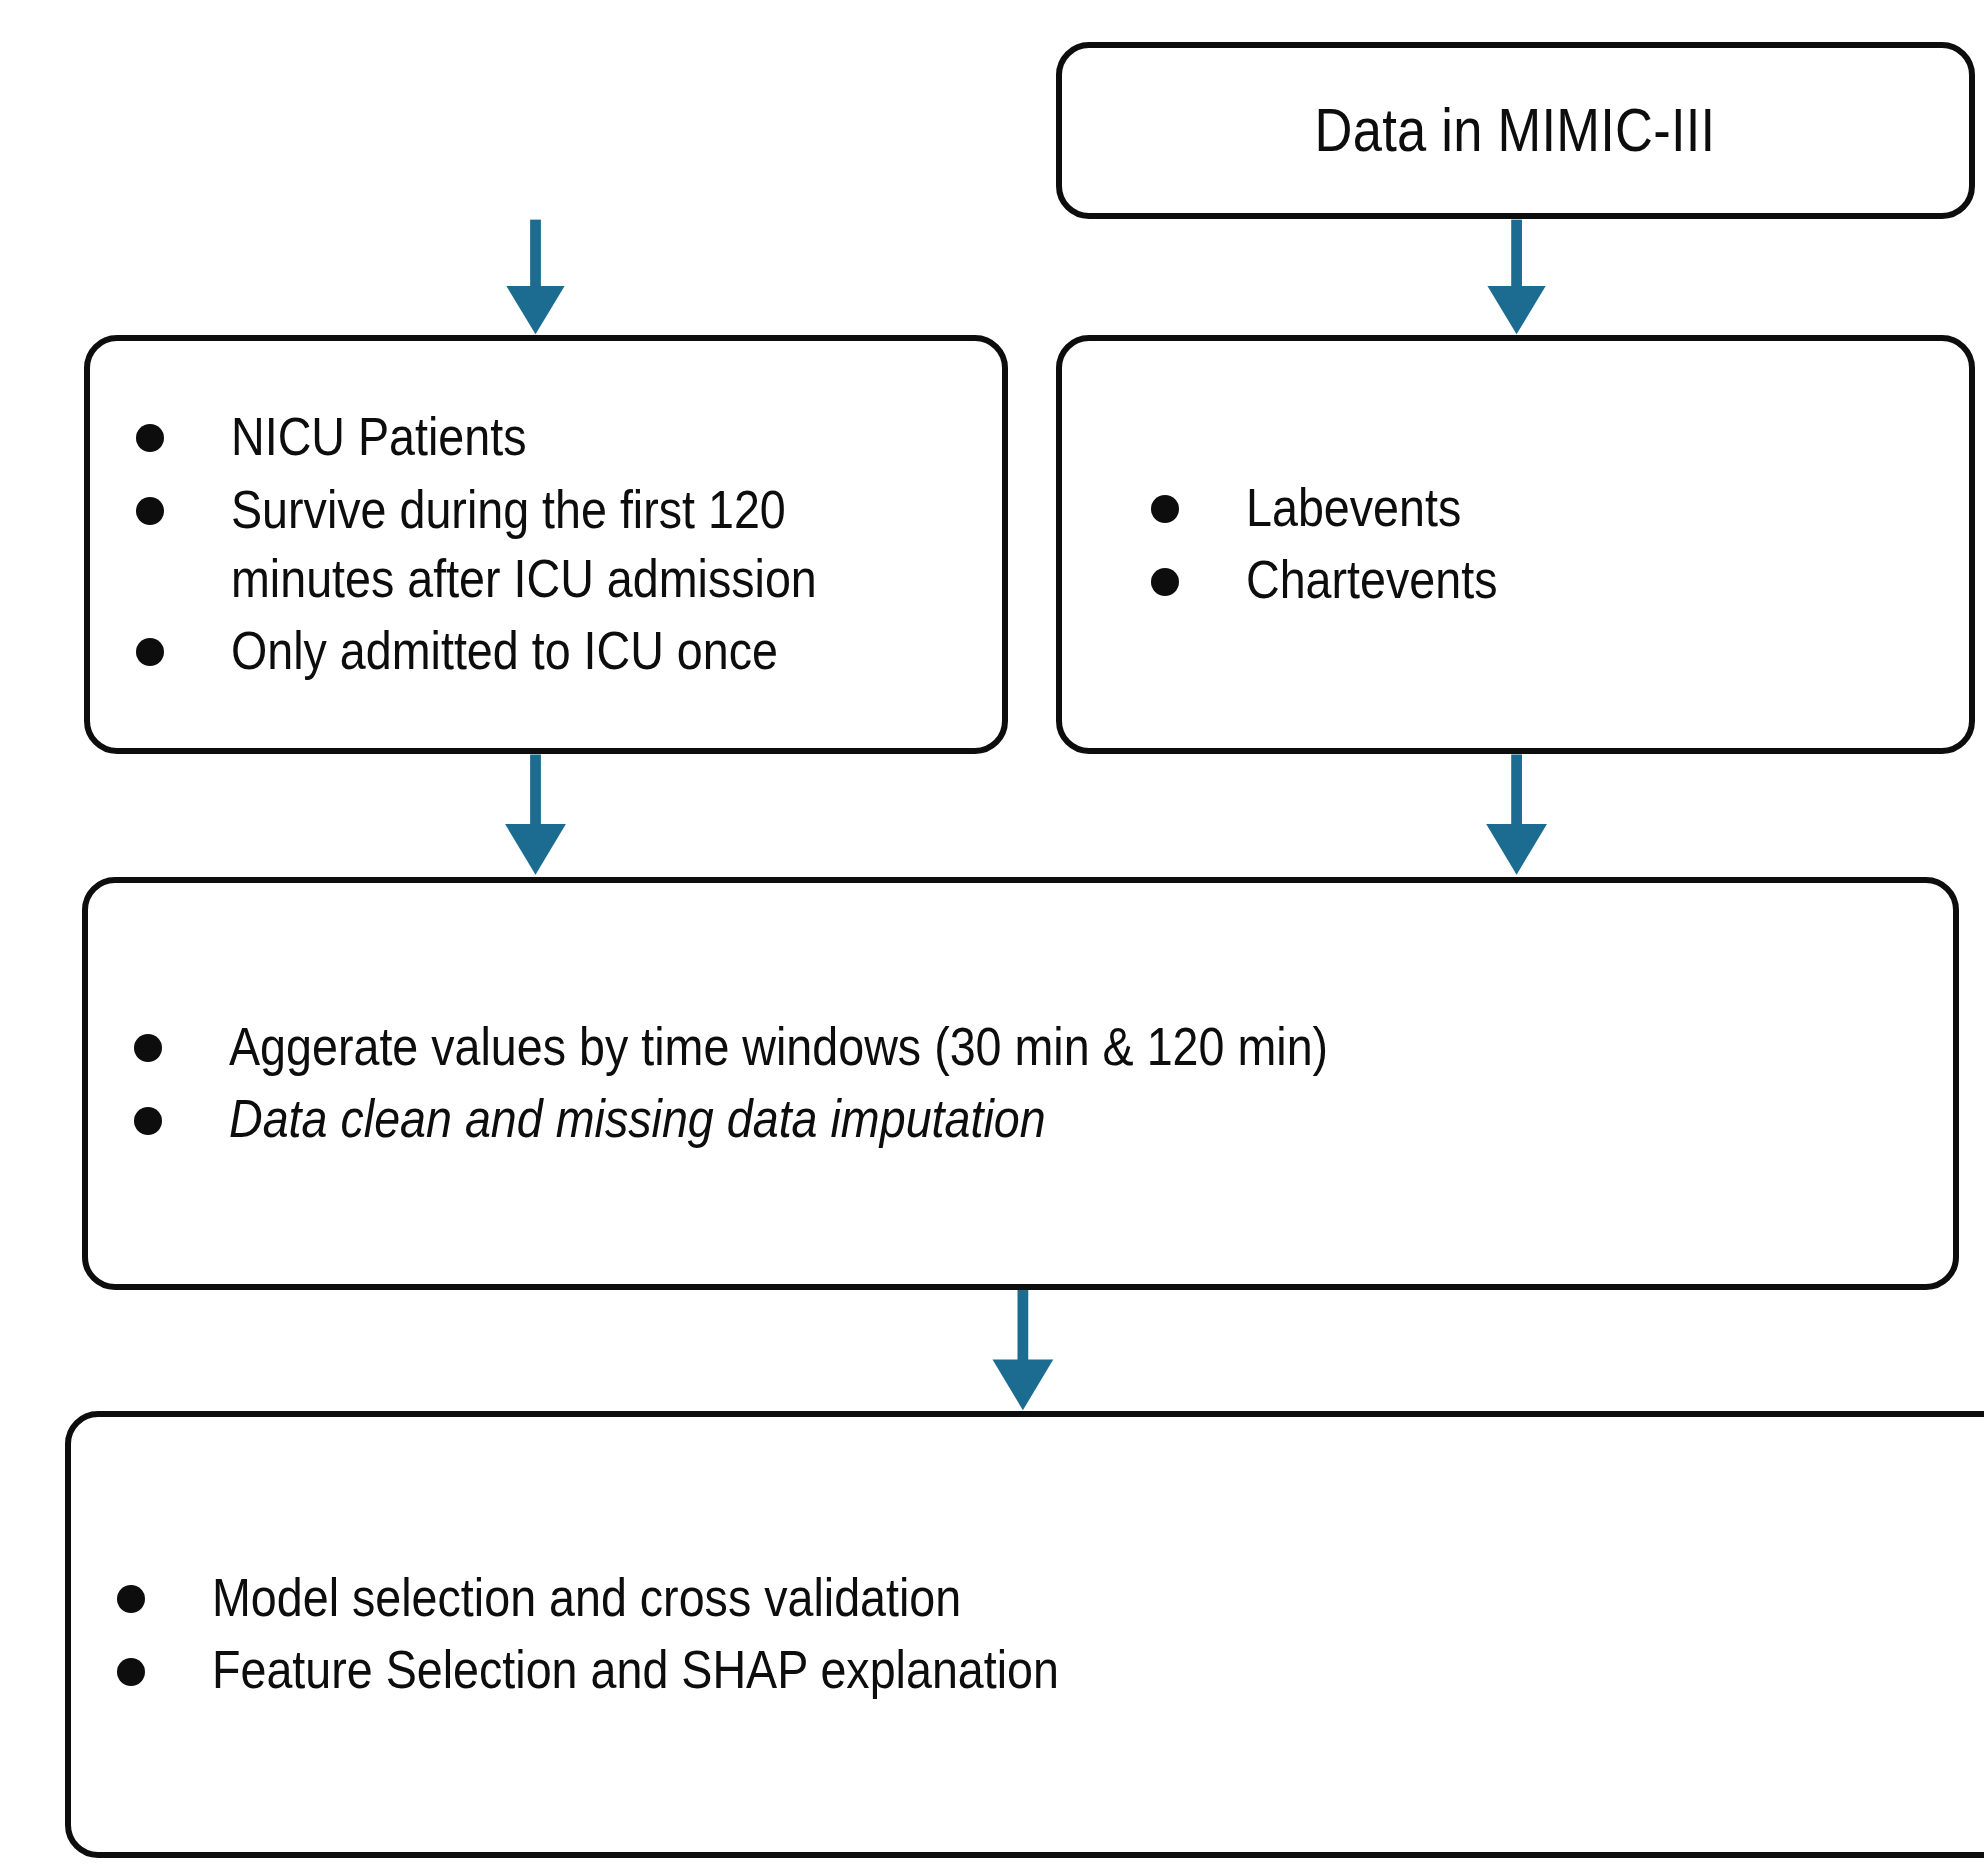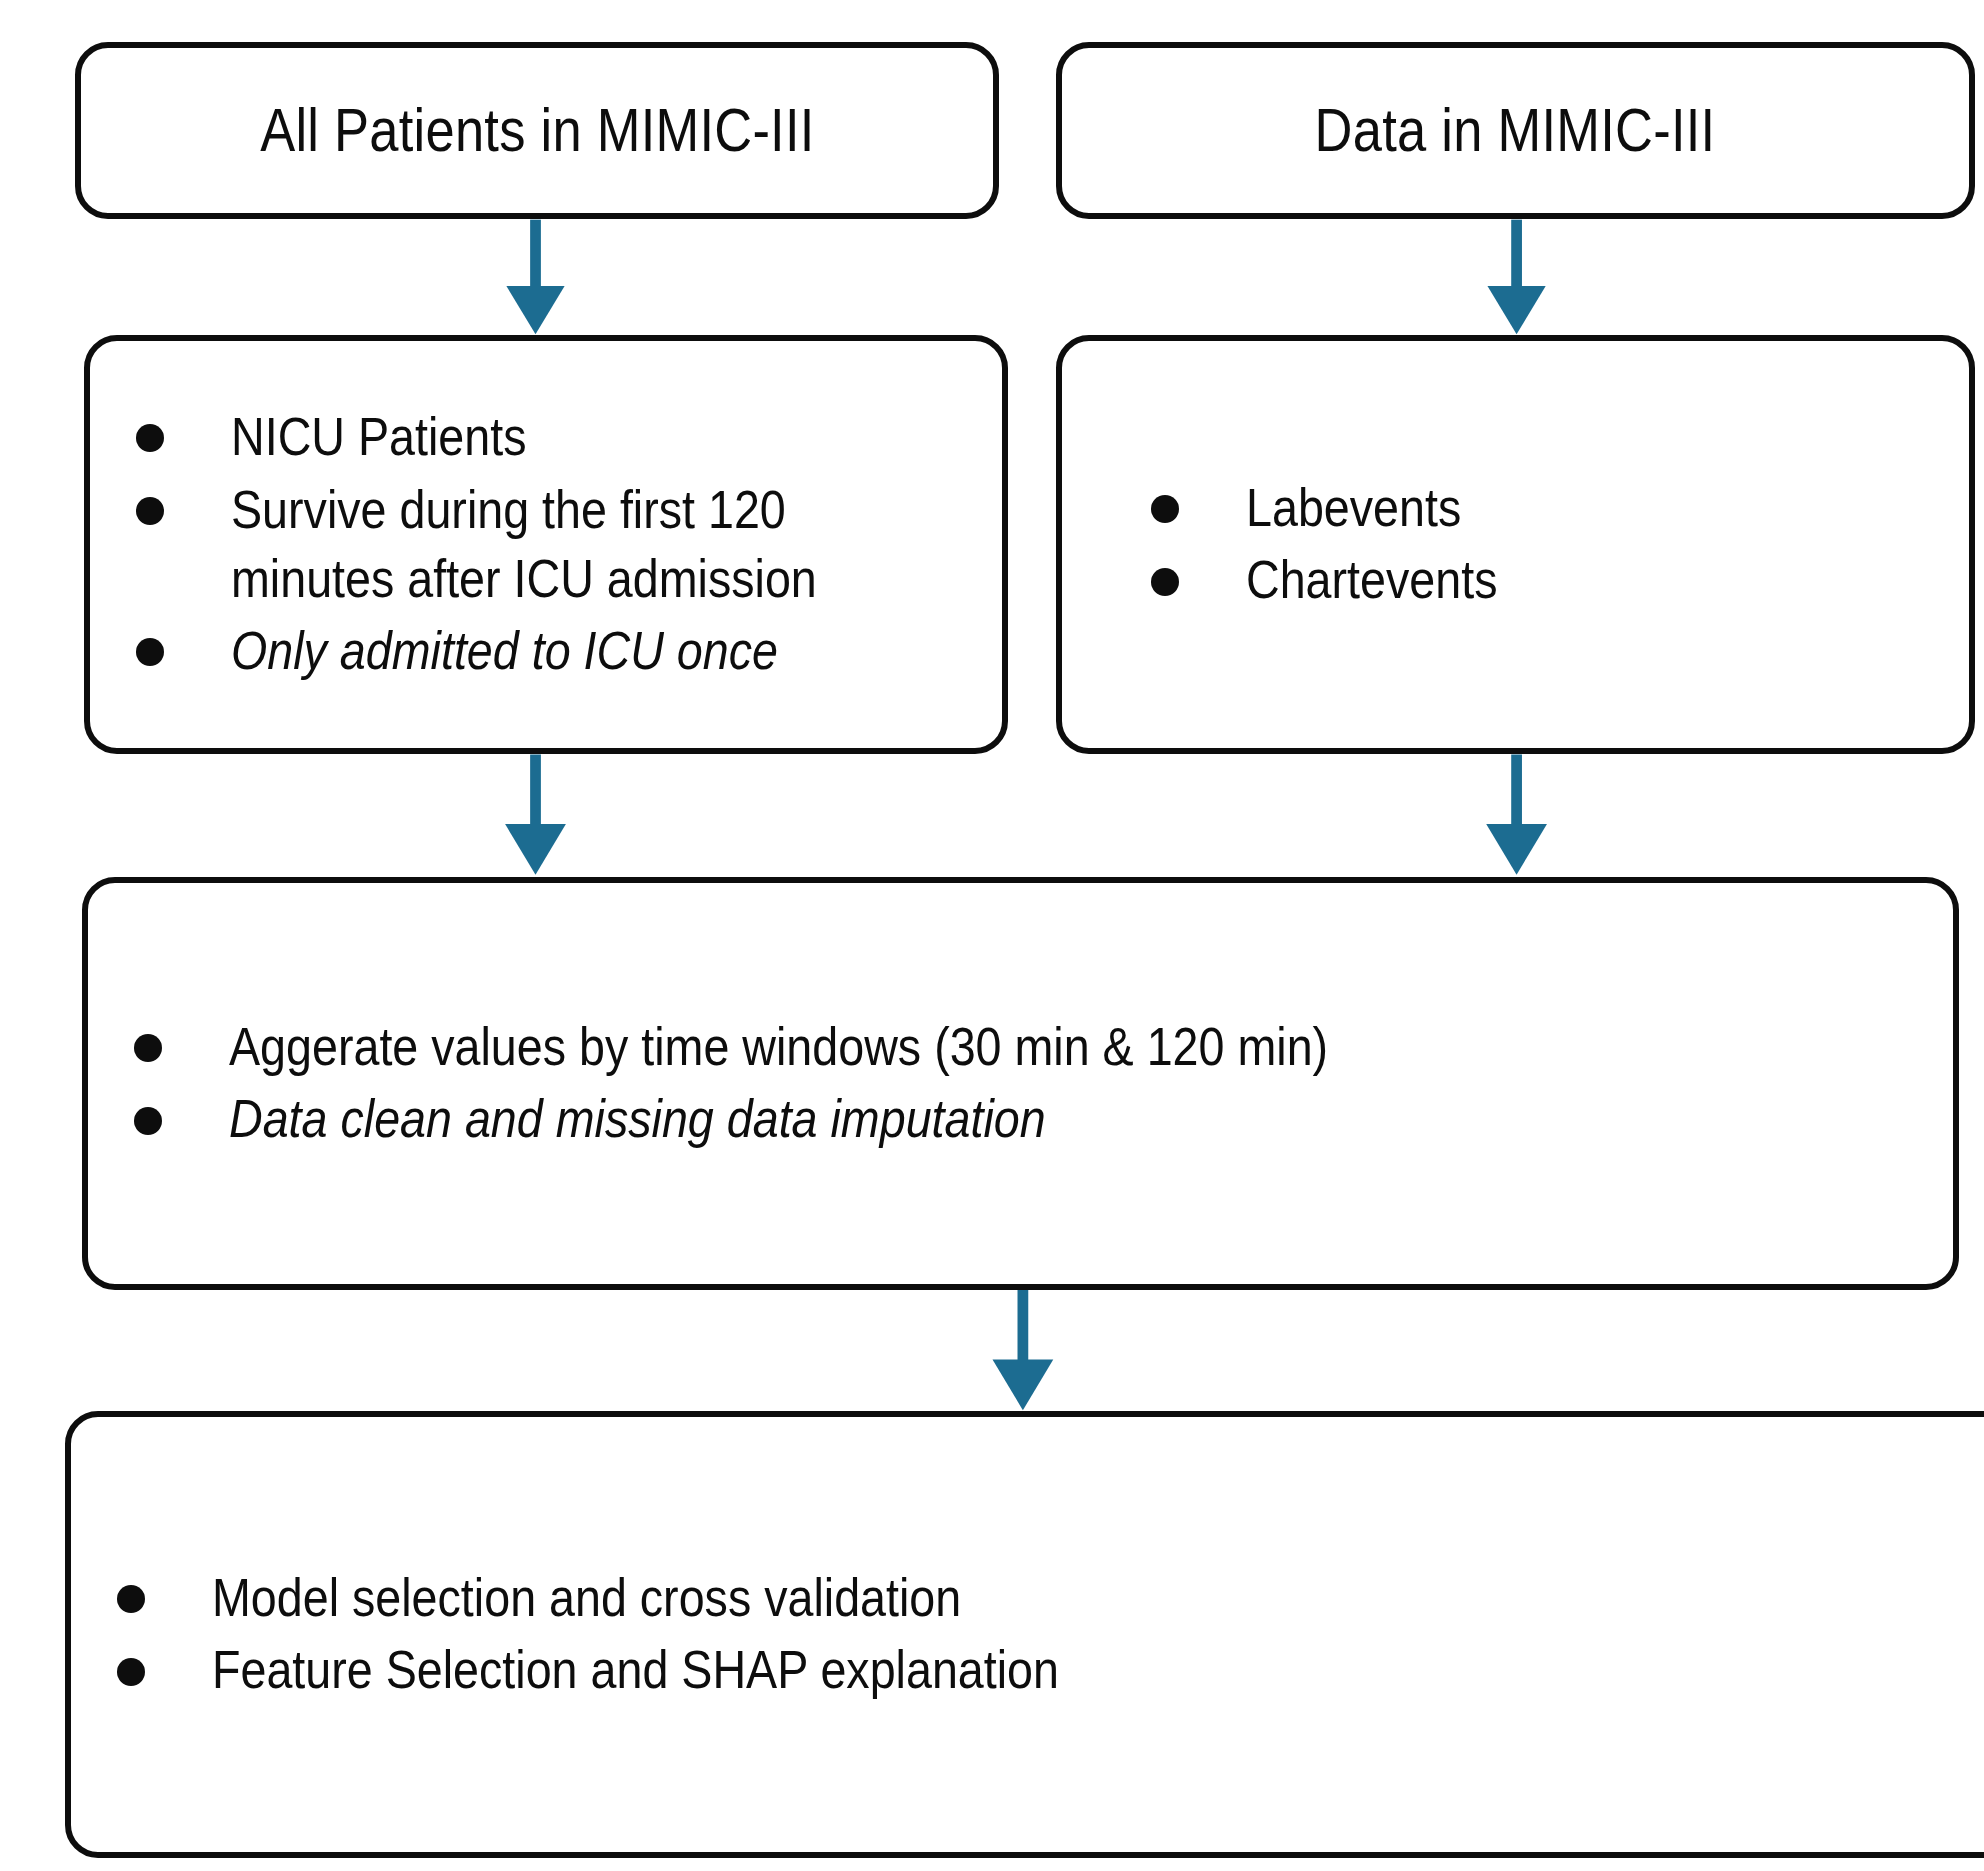--- a/index.html
+++ b/index.html
@@ -113,39 +113,36 @@
       <line x1="2396" y1="1192" x2="2396" y2="1320" stroke="#1C6C91" stroke-width="17"></line>
       <polygon points="2396,1382 2348,1302 2444,1302" fill="#1C6C91"></polygon>
     </g>
 
     <g>
       <line x1="1616" y1="2037" x2="1616" y2="2165" stroke="#1C6C91" stroke-width="17"></line>
       <polygon points="1616,2228 1568,2148 1664,2148" fill="#1C6C91"></polygon>
     </g>
   </svg>
 
-  <div class="node title-node" style="left:75px; top:42px; width:924px; height:177px;">
-    <div class="node-title">All Patients in MIMIC-III</div>
-  </div>
 
   <div class="node title-node" style="left:1056px; top:42px; width:919px; height:177px;">
     <div class="node-title">Data in MIMIC-III</div>
   </div>
 
   <div class="node" style="left:84px; top:335px; width:924px; height:419px; padding:0 41px 0 46px;">
     <ul class="bullets">
       <li style="padding-left:95px;">
         <span class="bullet-dot"></span>
         <span class="bullet-text">NICU Patients</span>
       </li>
       <li style="padding-left:95px;">
         <span class="bullet-dot"></span>
         <span class="bullet-text">Survive during the first 120 minutes after ICU admission</span>
       </li>
-      <li style="padding-left:95px;font-style:italic;">
+      <li style="padding-left:95px;">
         <span class="bullet-dot"></span>
         <span class="bullet-text">Only admitted to ICU once</span>
       </li>
     </ul>
   </div>
 
   <div class="node" style="left:1056px; top:335px; width:919px; height:419px; padding:0 41px 0 89px;">
     <ul class="bullets">
       <li style="padding-left:95px;">
         <span class="bullet-dot"></span>

